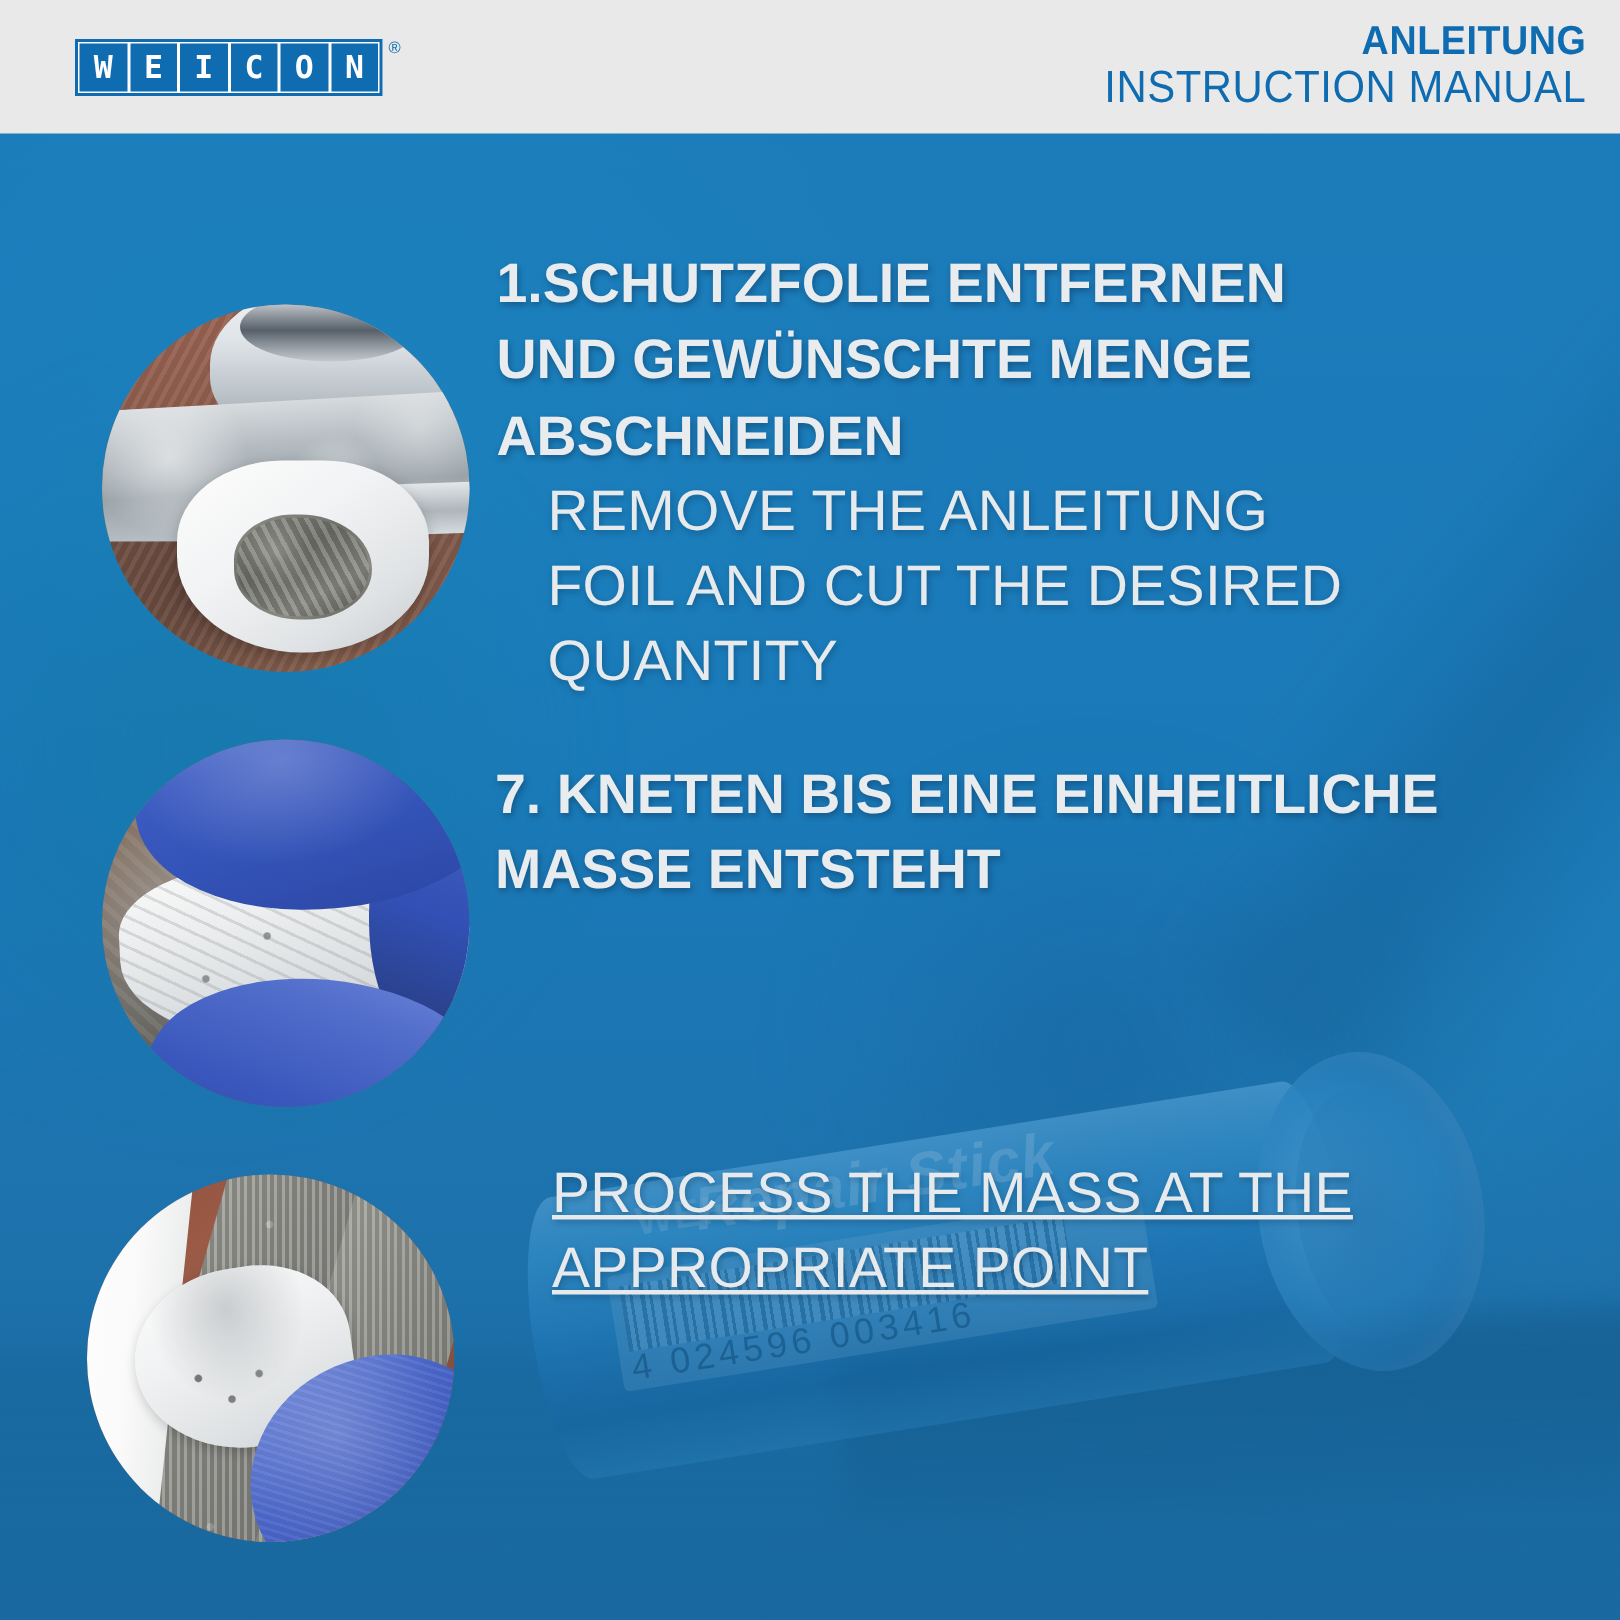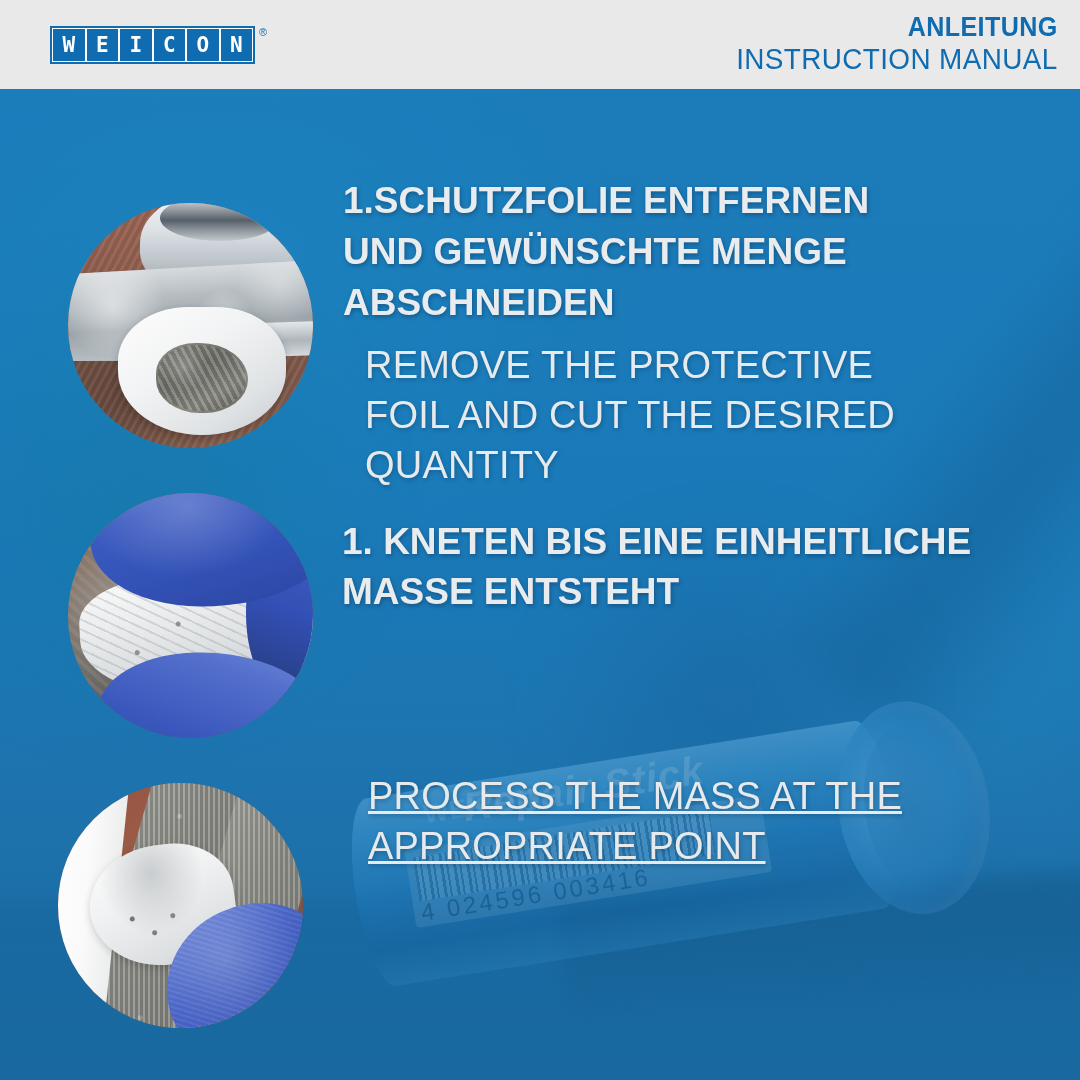--- a/index.html
+++ b/index.html
@@ -514,21 +514,21 @@
 
   .step-de {
     color: #e9ecee;
     font-family: "Liberation Sans", sans-serif;
     font-weight: bold;
     font-size: 38px;
     line-height: 51px;
     letter-spacing: 0px;
     text-shadow: 1px 2px 4px rgba(10,45,75,0.45);
     white-space: pre-line;
-    margin: 12px;
+    margin: 0;
   }
   .step-en {
     color: #e6eaec;
     font-family: "Liberation Sans", sans-serif;
     font-weight: 300;
     font-size: 38px;
     line-height: 50px;
     letter-spacing: 0.2px;
     text-shadow: 1px 2px 4px rgba(10,45,75,0.35);
     white-space: pre-line;
@@ -614,27 +614,27 @@
     <div class="p3-putty"></div>
     <div class="p3-glove"></div>
   </div>
 
   <div class="steps">
 
     <div class="step" id="step-1">
       <p class="step-de">1.SCHUTZFOLIE ENTFERNEN
 UND GEWÜNSCHTE MENGE
 ABSCHNEIDEN</p>
-      <p class="step-en">REMOVE THE PROTECTIVE
+      <p class="step-en">REMOVE THE ANLEITUNG
 FOIL AND CUT THE DESIRED
 QUANTITY</p>
     </div>
 
     <div class="step" id="step-2">
-      <p class="step-de">1. KNETEN BIS EINE EINHEITLICHE
+      <p class="step-de">7. KNETEN BIS EINE EINHEITLICHE
 MASSE ENTSTEHT</p>
     </div>
 
     <div class="step" id="step-3">
       <p class="step-en">PROCESS THE MASS AT THE
 APPROPRIATE POINT</p>
     </div>
 
   </div>
 

